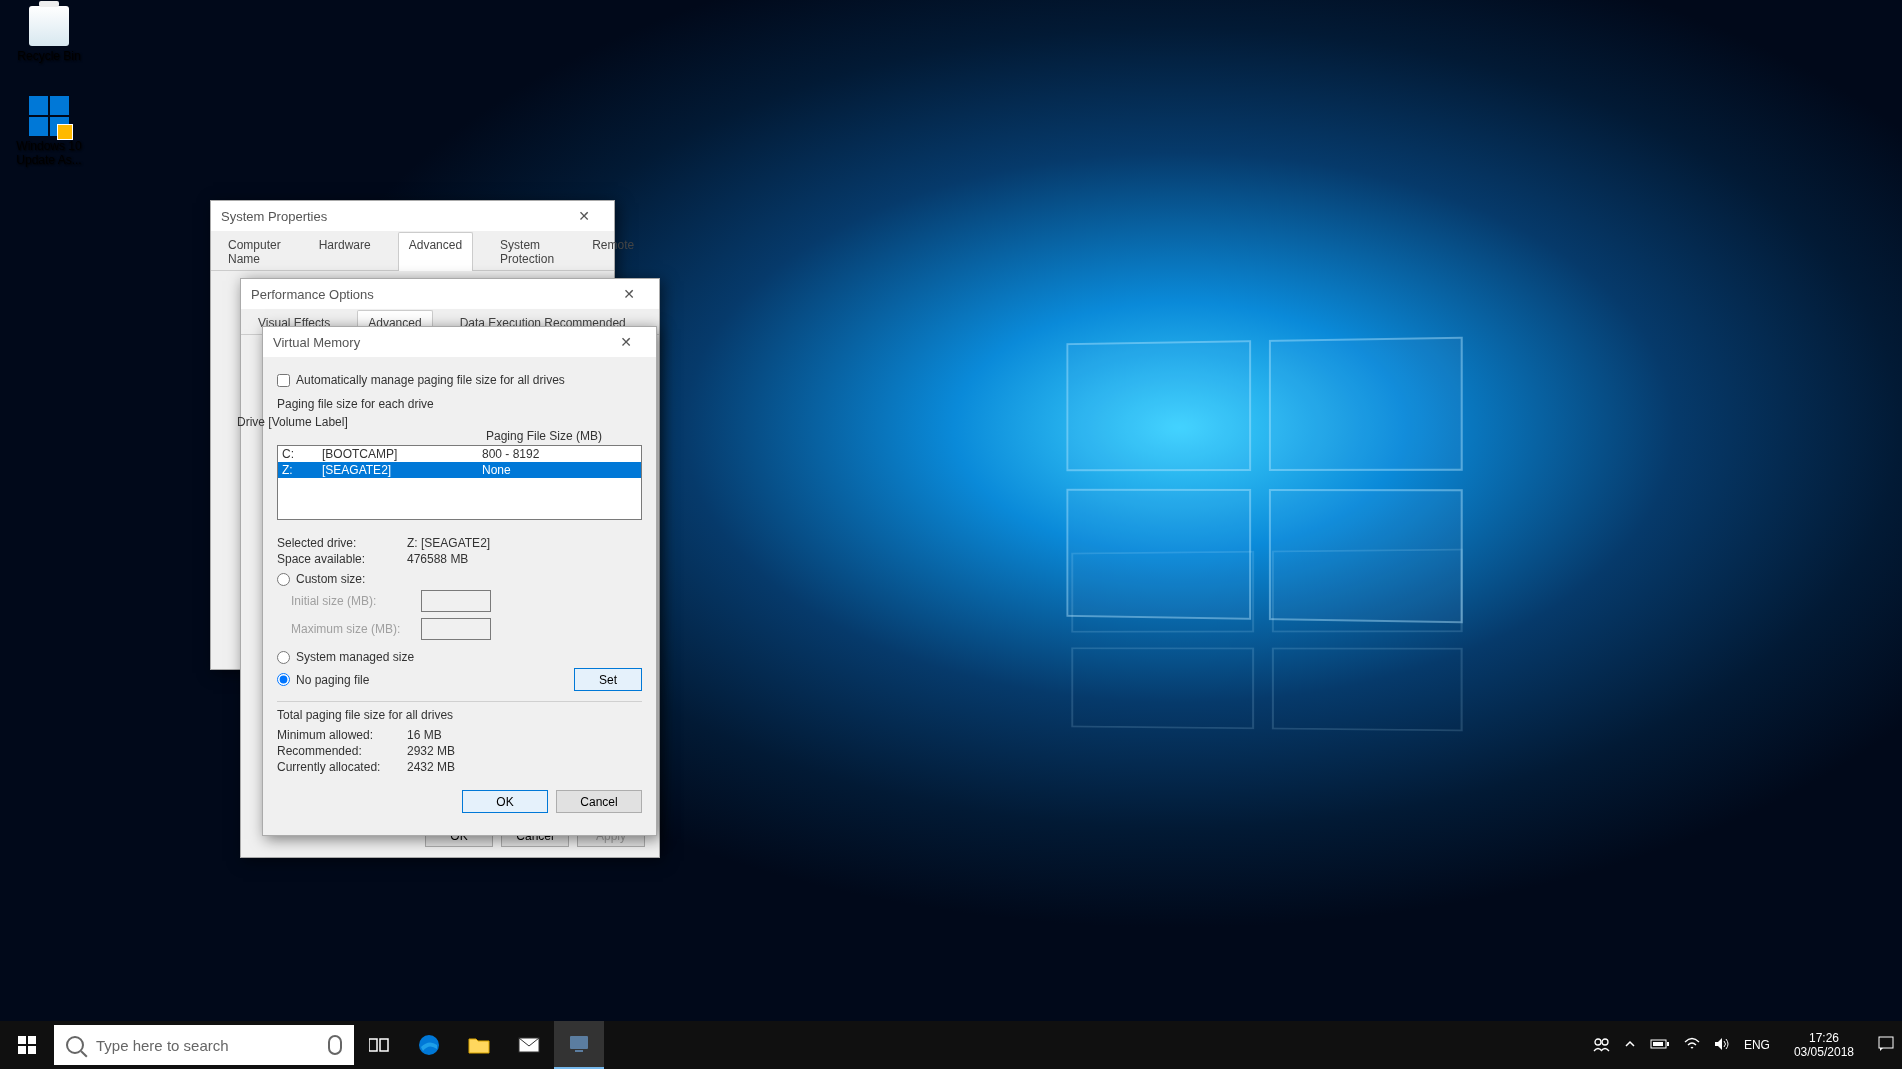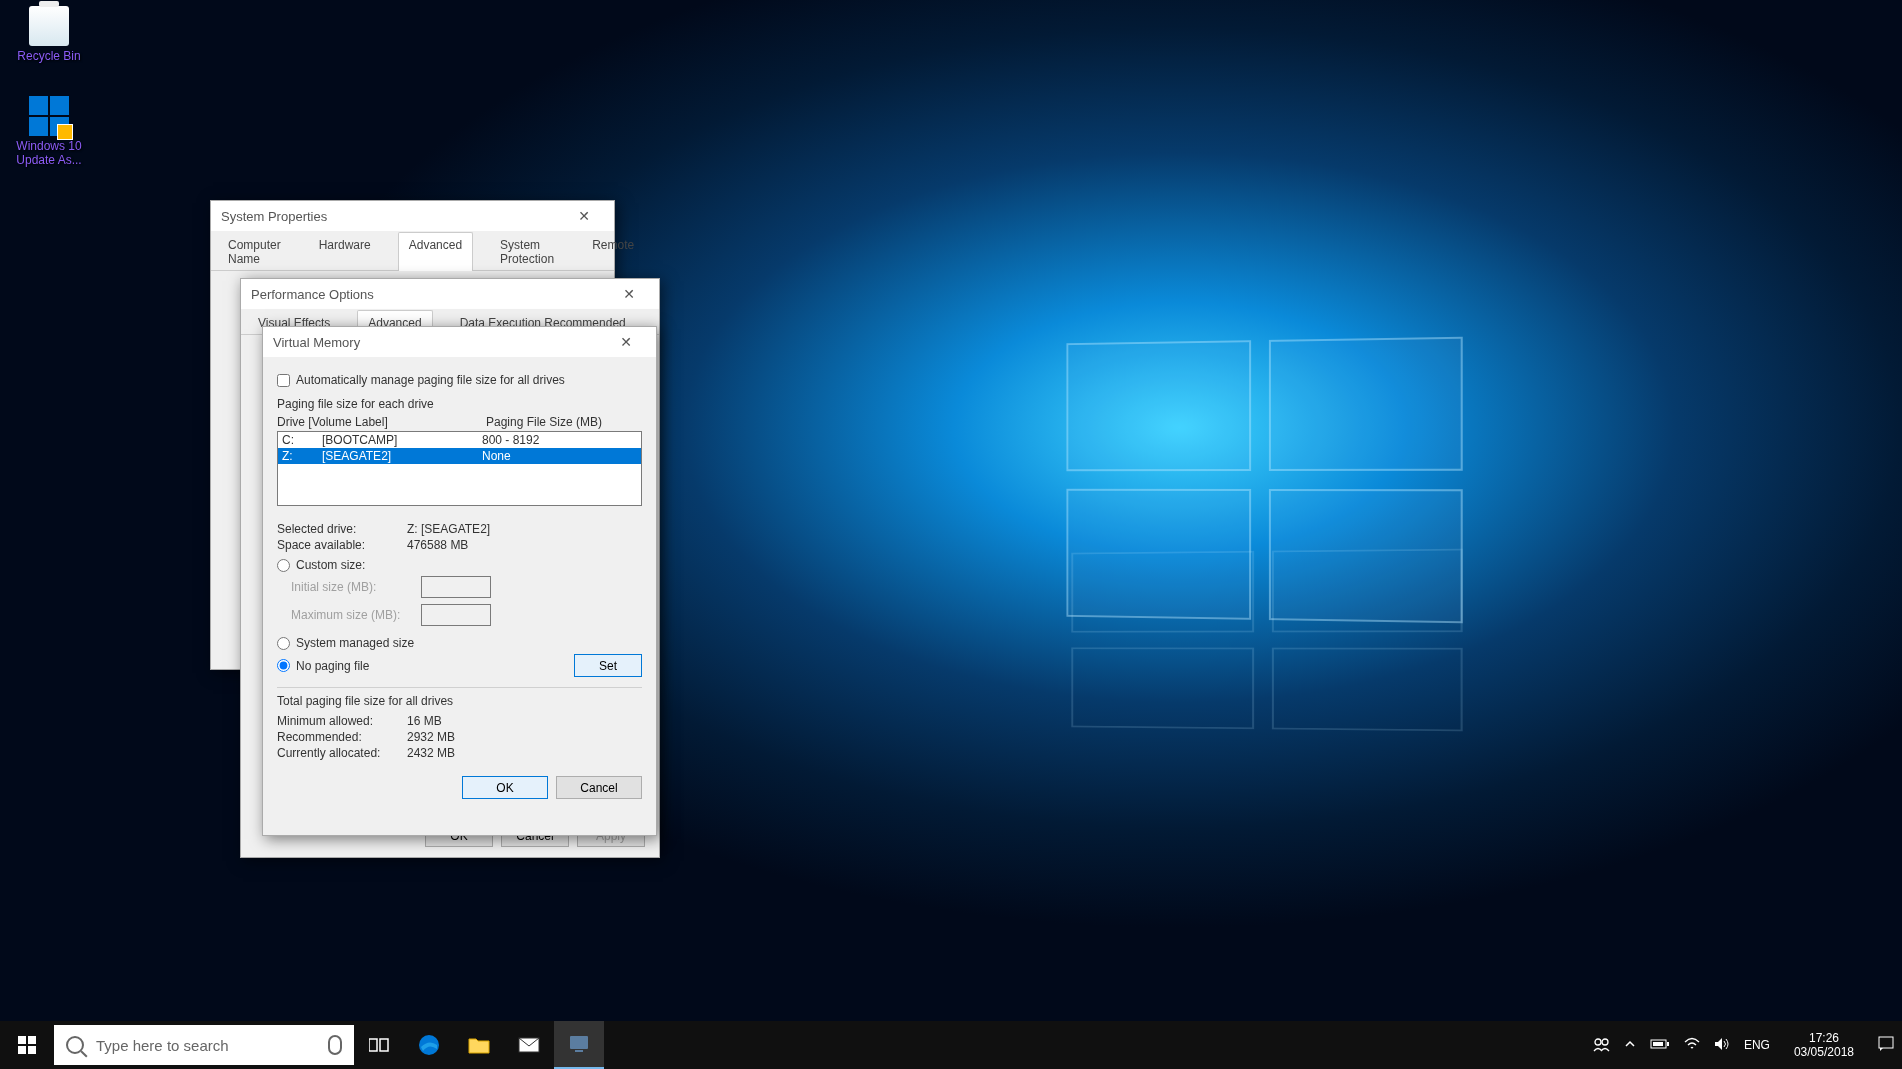--- a/index.html
+++ b/index.html
@@ -2,21 +2,21 @@
 <html><head>
   <meta charset="utf-8">
   <style>
     * { box-sizing: border-box; margin: 0; padding: 0; font-family: "Segoe UI", Tahoma, sans-serif; }
     body {
       width: 1902px; height: 1069px;
       background: radial-gradient(ellipse 900px 500px at 62% 40%, #3fd4ff 0%, #0a8ad9 25%, #063a6b 55%, #021a35 80%, #01091a 100%);
       overflow: hidden; position: relative;
     }
     
-    .desktop-icon { position:absolute; width:90px; text-align:center; color:#8b5cf6; font-size:12px; text-shadow:1px 1px 2px #000; cursor:pointer;}
+    .desktop-icon { position:absolute; width:90px; text-align:center; color:#000000; font-size:12px; text-shadow:1px 1px 2px #000; cursor:pointer;}
     .desktop-icon .ico { width:40px; height:40px; margin:0 auto 3px; }
     .recycle .ico { background:linear-gradient(#fff,#d8e8f0); border-radius:3px; position:relative; }
     .recycle .ico:before{content:"";position:absolute;top:-5px;left:10px;width:20px;height:6px;background:#eee;border-radius:2px;}
     .win10 .ico { display:grid; grid-template-columns:1fr 1fr; grid-template-rows:1fr 1fr; gap:2px;}
     .win10 .ico div{background:#0078d7;}
     .win10 .ico div:nth-child(4){position:relative;}
     .win10 .ico div:nth-child(4):after{content:"";position:absolute;right:-4px;bottom:-4px;width:14px;height:14px;background:#ffb900;border:1px solid #fff;}
 
     
     .wallpaper-logo{position:absolute; left:1060px; top:340px; width:400px; height:280px; display:grid; grid-template-columns:1fr 1fr; grid-template-rows:1fr 1fr; gap:18px; transform:perspective(1200px) rotateY(-8deg); opacity:0.5;}
@@ -34,21 +34,21 @@
     .tab.active{background:#fff;border-color:#ccc;border-radius:2px 2px 0 0;}
     .winbody{background:#f0f0f0;padding:10px 14px;font-size:12px;color:#333;}
     .btn{min-width:68px;height:23px;border:1px solid #adadad;background:#e1e1e1;font-size:12px;cursor:pointer;}
     .btn.default{border:1px solid #0078d7;background:#e5f1fb;}
     .btn:disabled{color:#a0a0a0;}
     .btnrow{display:flex;gap:8px;justify-content:flex-end;padding:10px 14px;}
 
     
     input[type=checkbox],input[type=radio]{margin-right:6px;vertical-align:middle;}
     .drivelist{border:1px solid #7a7a7a;background:#fff;height:75px;overflow:auto;font-family:inherit;}
-    .drivelist-head{display:flex;font-size:12px;color:#333;padding:2px 0;}
+    .drivelist-head{display:flex;font-size:12px;color:#333;padding:2px 0;flex-direction:column;}
     .drivelist-row{display:flex;font-size:12px;padding:1px 4px;cursor:pointer;}
     .drivelist-row.sel{background:#0078d7;color:#fff;}
     .c-letter{width:40px;}
     .c-label{width:160px;}
     .c-size{flex:1;text-align:left;}
     .kv{display:flex;font-size:12px;margin:2px 0;}
     .kv .k{width:130px;}
     .hr{border-top:1px solid #d0d0d0;margin:10px 0 6px;}
     .num-input{width:70px;height:22px;border:1px solid #7a7a7a;padding:0 4px;font-size:12px;}
     .num-input:disabled{background:#f0f0f0;color:#aaa;}

